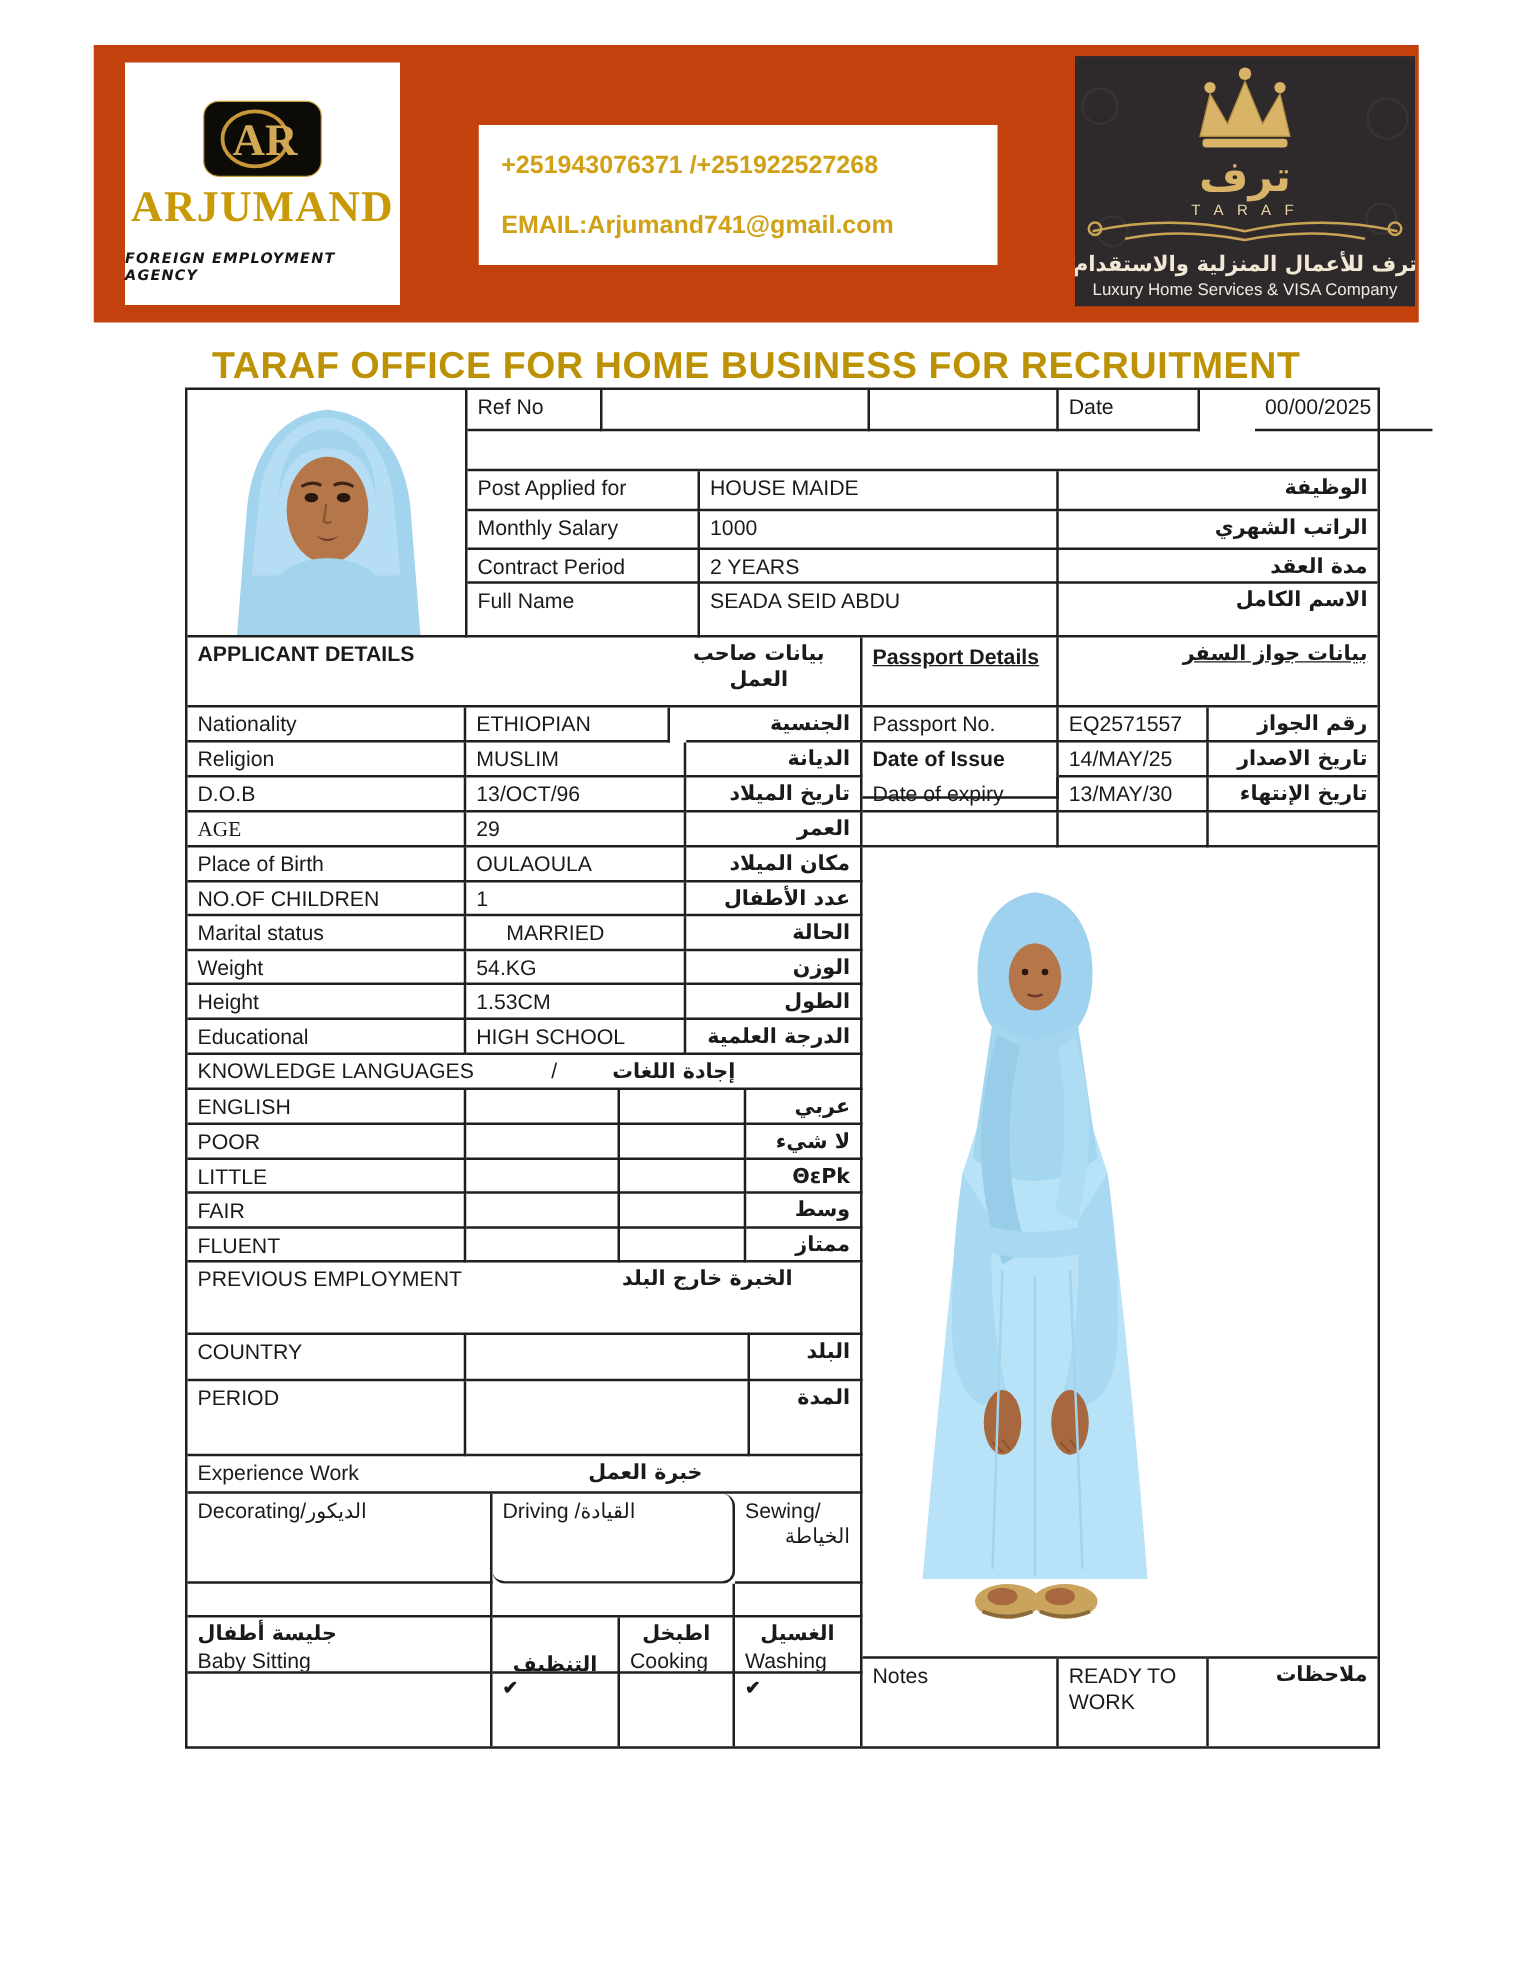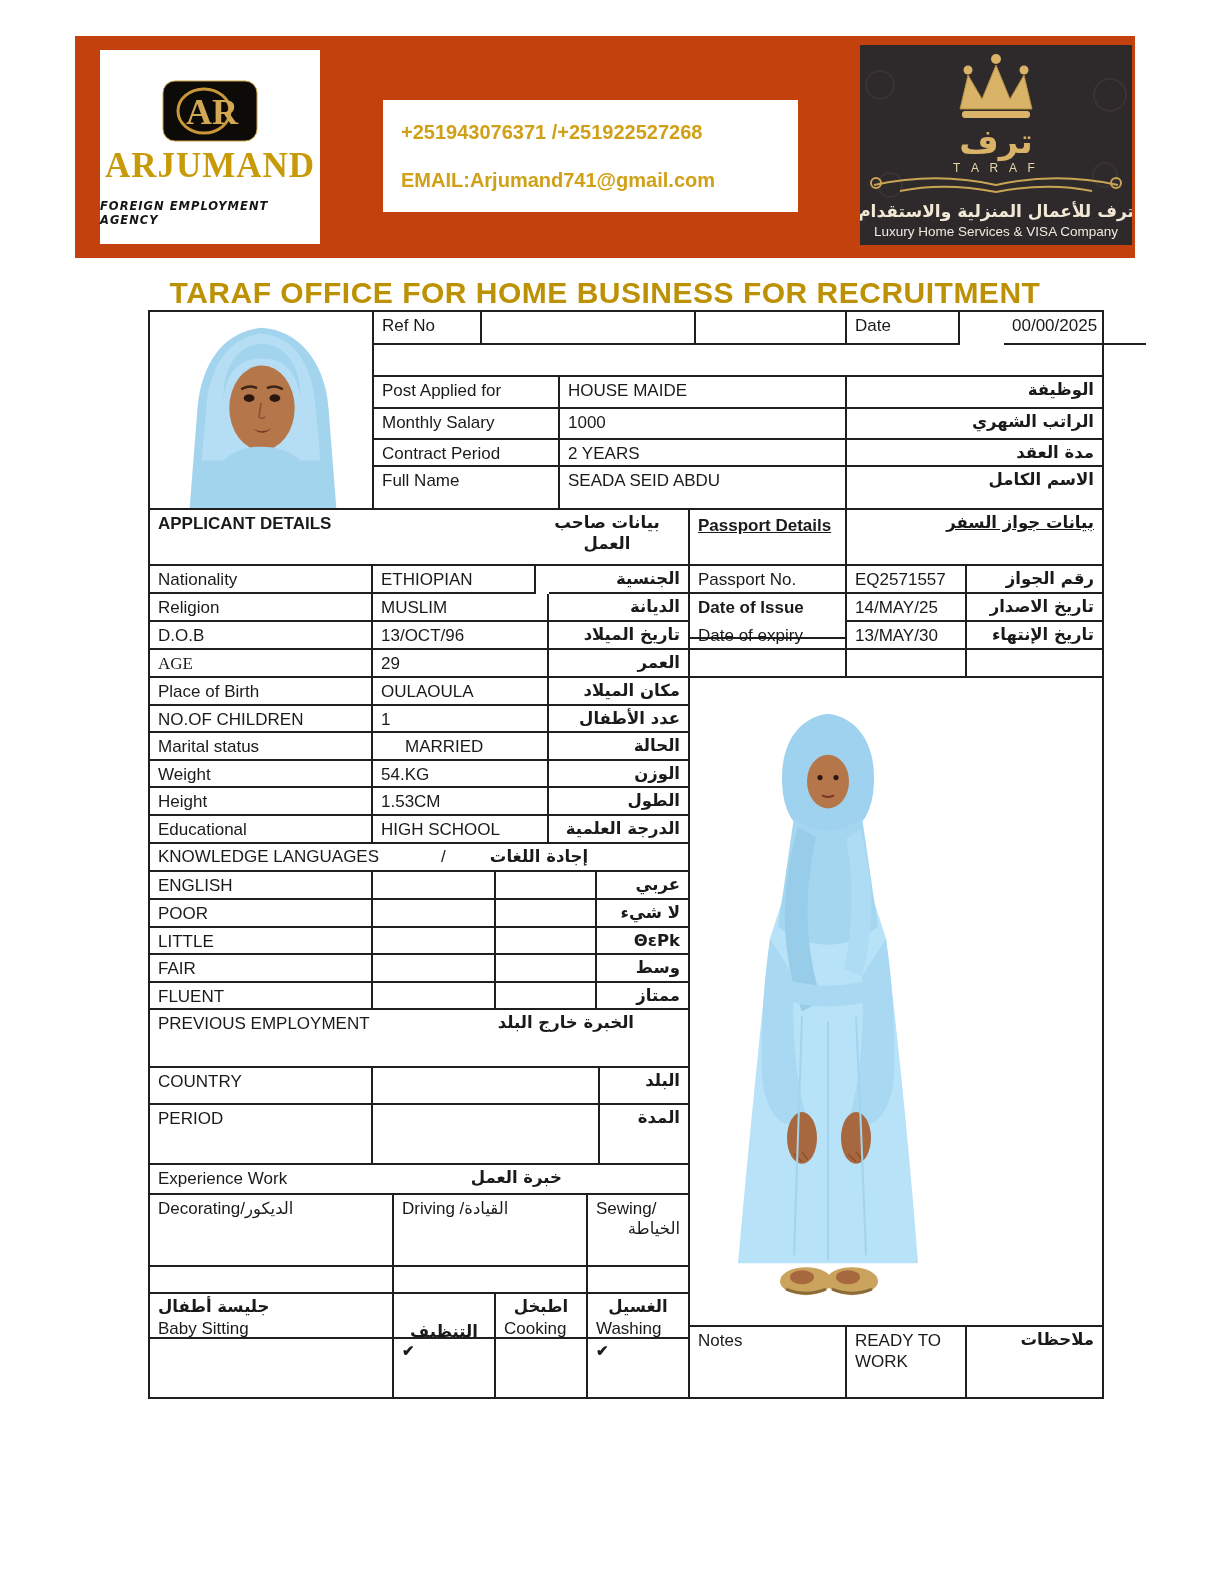--- a/index.html
+++ b/index.html
@@ -270,21 +270,21 @@
   <div class="cell arr" style="left:450px;top:793px;width:90px;height:60px;">المدة</div>
 
   <div class="cell flexrow" style="left:0;top:853px;width:540px;height:30px;">
     <span>Experience Work</span>
     <span class="arr" style="margin-right:118px;">خبرة العمل</span>
   </div>
 
   <div class="cell" style="left:0;top:883px;width:244px;height:72px;">
     <span>Decorating/</span><span class="arr" style="font-weight:normal;">الديكور</span>
   </div>
-  <div class="cell" style="left:244px;top:883px;width:194px;height:72px;">
+  <div class="cell" style="left:244px;top:883px;width:194px;height:72px;border-radius:10px;">
     <span>Driving  /</span><span class="arr" style="font-weight:normal;">القيادة</span>
   </div>
   <div class="cell" style="left:438px;top:883px;width:102px;height:72px;">
     <div>Sewing/</div>
     <div class="arr" style="font-weight:normal;">الخياطة</div>
   </div>
 
   <div class="cell" style="left:0;top:955px;width:244px;height:27px;"></div>
   <div class="cell" style="left:244px;top:955px;width:194px;height:27px;"></div>
   <div class="cell" style="left:438px;top:955px;width:102px;height:27px;"></div>

